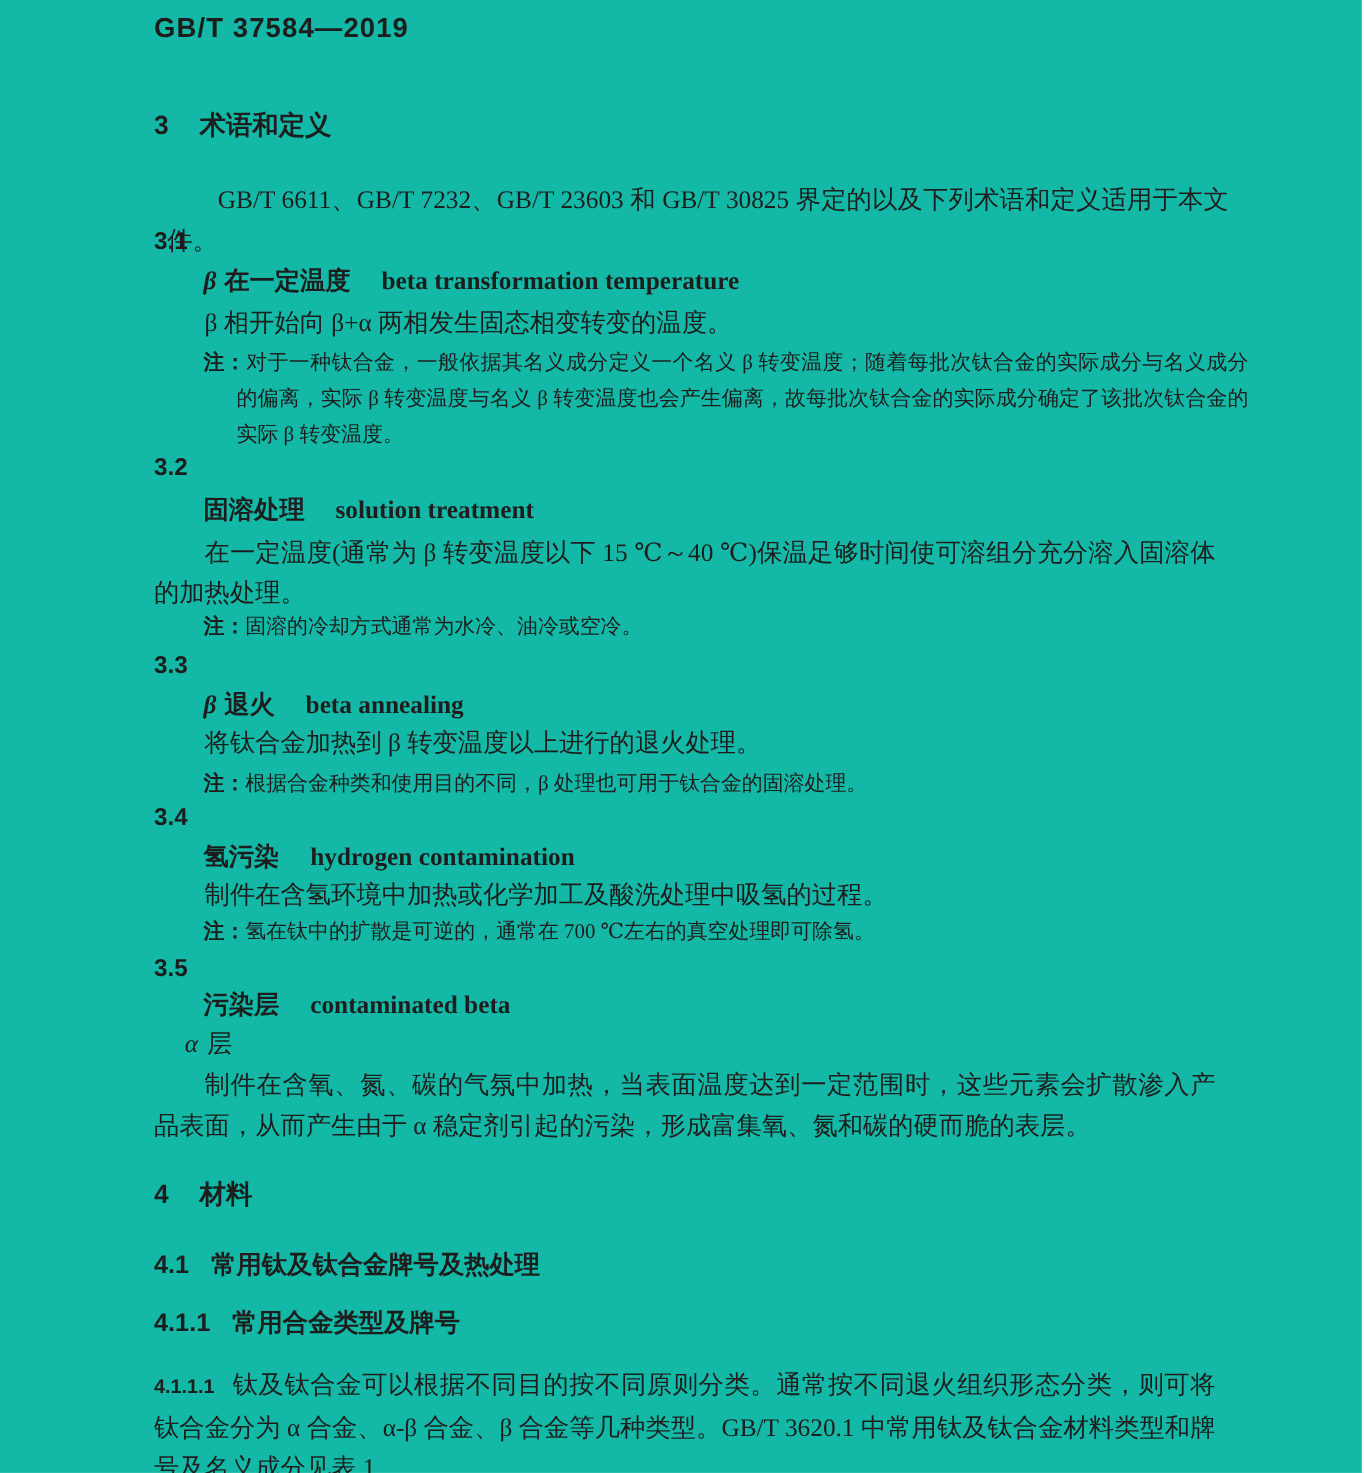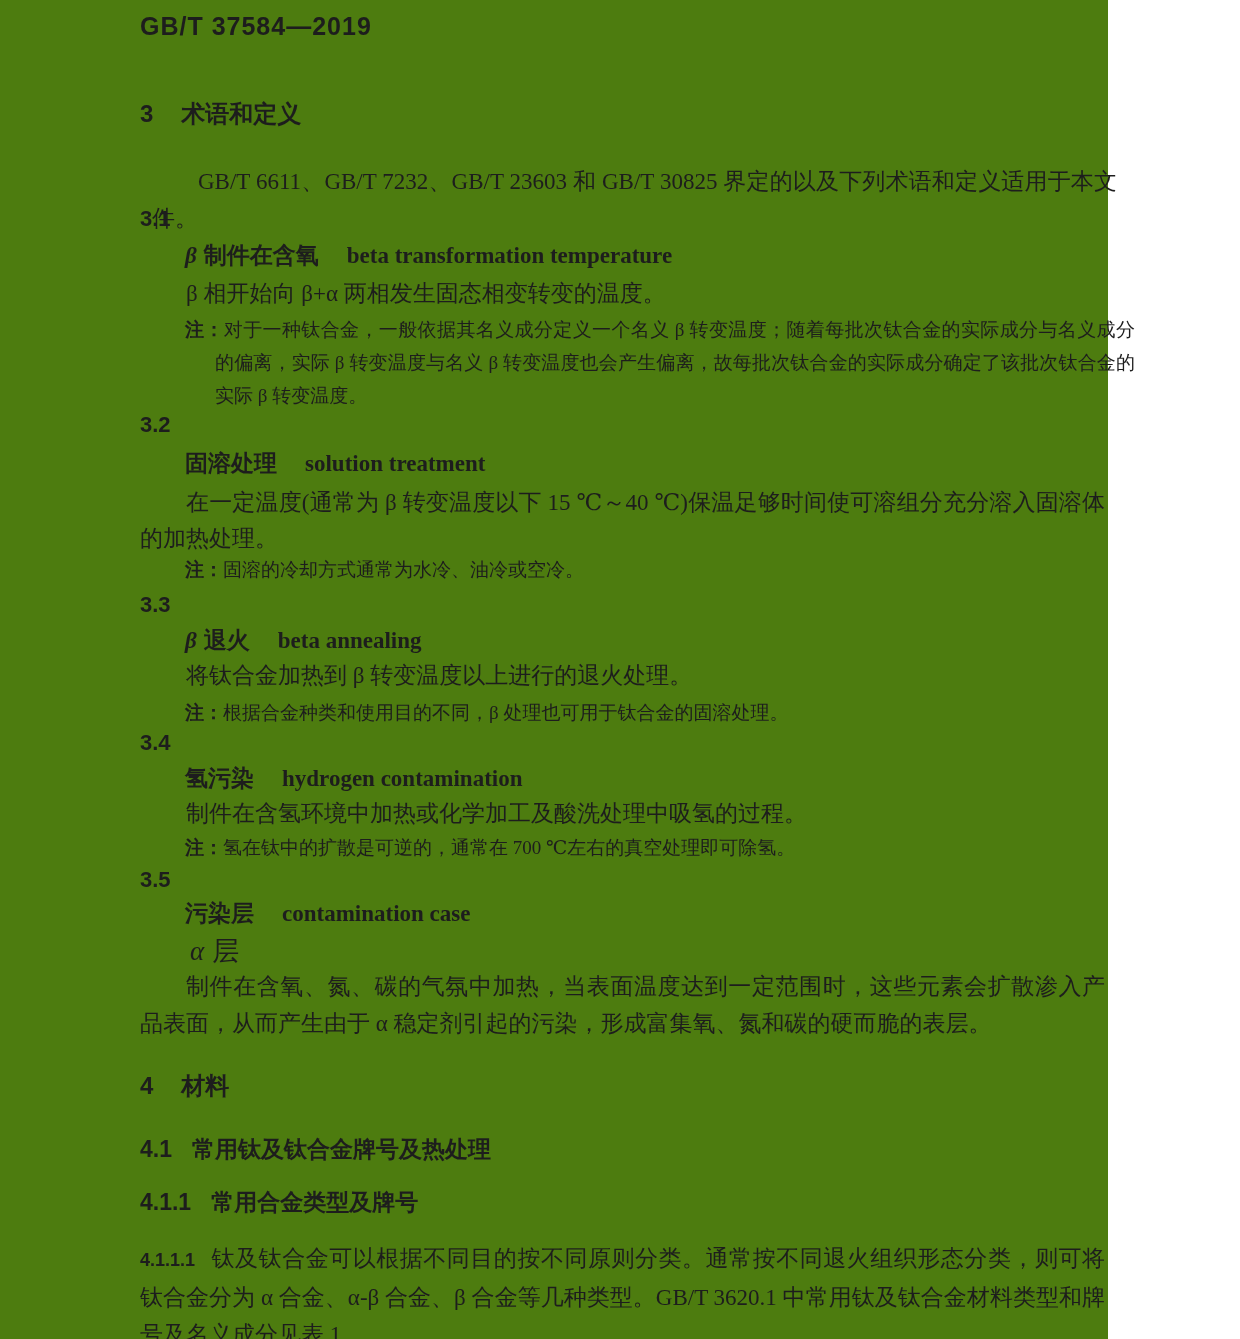--- a/index.html
+++ b/index.html
@@ -5,22 +5,22 @@
   html, body { margin: 0; padding: 0; }
   body {
     width: 1240px; height: 1339px;
     background: #ffffff;
     font-family: "Liberation Serif", "DejaVu Serif", serif;
     color: #1d1d1d;
     overflow: hidden;
   }
   #page {
     position: relative;
-    width: 1108px; height: 1339px;
-    background: #4d7c0f;
+    width: 1238px; height: 1339px;
+    background: #14b8a6;
   }
   .abs { position: absolute; }
 
   
   .hdr {
     left: 140px; top: 12px;
     font-family: "Liberation Sans", "DejaVu Sans", sans-serif;
     font-weight: bold;
     font-size: 25px;
     letter-spacing: 1px;
@@ -87,22 +87,22 @@
   .def {
     left: 140px; width: 965px;
     font-size: 23px;
     line-height: 36px;
     text-indent: 46px;
     text-align: justify;
   }
 
   
   .alias {
-    left: 190px;
-    font-size: 27px;
+    left: 168px;
+    font-size: 23px;
   }
   .alias .sym-i {
     font-style: italic;
     margin-right: 8px;
     font-weight: normal;
   }
 
   
   .note {
     left: 185px; width: 920px;
@@ -140,21 +140,21 @@
   <div class="abs hdr">GB/T 37584—2019</div>
 
   <div class="abs h1" style="top:98px">
     <span class="h-num">3</span><span>术语和定义</span>
   </div>
 
   <div class="abs para" style="top:163px">GB/T 6611、GB/T 7232、GB/T 23603 和 GB/T 30825 界定的以及下列术语和定义适用于本文件。</div>
 
   <div class="abs cnum" style="top:206px">3.1</div>
   <div class="abs term" style="top:240px">
-    <span class="sym">β</span><span class="t-zh">制件在含氧</span><span class="t-en">beta transformation temperature</span>
+    <span class="sym">β</span><span class="t-zh">在一定温度</span><span class="t-en">beta transformation temperature</span>
   </div>
   <div class="abs def" style="top:276px">β 相开始向 β+α 两相发生固态相变转变的温度。</div>
   <div class="abs note" style="top:313px">
     <span class="note-label">注：</span><span>对于一种钛合金，一般依据其名义成分定义一个名义 β 转变温度；随着每批次钛合金的实际成分与名义成分的偏离，实际 β 转变温度与名义 β 转变温度也会产生偏离，故每批次钛合金的实际成分确定了该批次钛合金的实际 β 转变温度。</span>
   </div>
 
   <div class="abs cnum" style="top:412px">3.2</div>
   <div class="abs term" style="top:448px">
     <span class="t-zh">固溶处理</span><span class="t-en">solution treatment</span>
   </div>
@@ -176,21 +176,21 @@
   <div class="abs term" style="top:763px">
     <span class="t-zh">氢污染</span><span class="t-en">hydrogen contamination</span>
   </div>
   <div class="abs def" style="top:796px">制件在含氢环境中加热或化学加工及酸洗处理中吸氢的过程。</div>
   <div class="abs note" style="top:831px">
     <span class="note-label">注：</span><span>氢在钛中的扩散是可逆的，通常在 700 ℃左右的真空处理即可除氢。</span>
   </div>
 
   <div class="abs cnum" style="top:867px">3.5</div>
   <div class="abs term" style="top:898px">
-    <span class="t-zh">污染层</span><span class="t-en">contamination case</span>
+    <span class="t-zh">污染层</span><span class="t-en">contaminated beta</span>
   </div>
   <div class="abs alias" style="top:933px">
     <span class="sym-i">α</span><span>层</span>
   </div>
   <div class="abs def" style="top:968px; line-height:37px;">制件在含氧、氮、碳的气氛中加热，当表面温度达到一定范围时，这些元素会扩散渗入产品表面，从而产生由于 α 稳定剂引起的污染，形成富集氧、氮和碳的硬而脆的表层。</div>
 
   <div class="abs h1" style="top:1070px">
     <span class="h-num">4</span><span>材料</span>
   </div>
 

